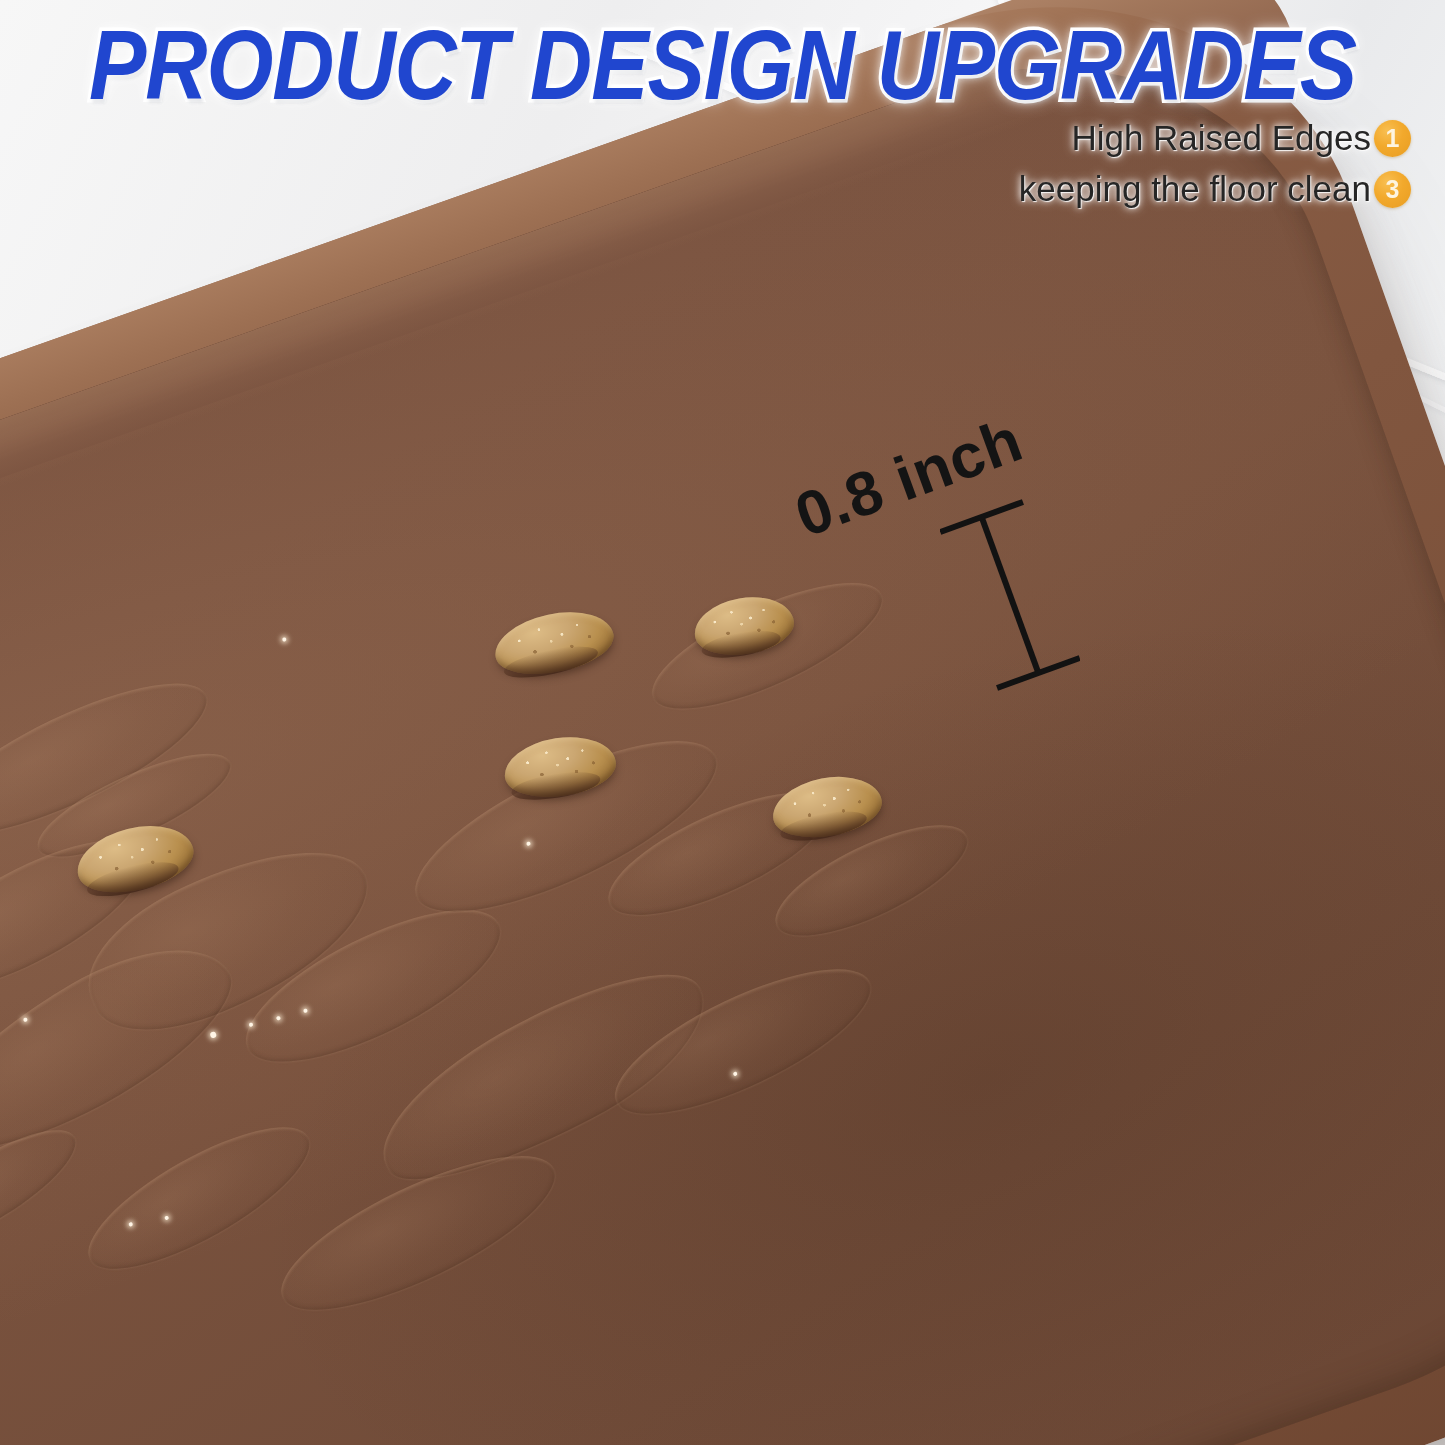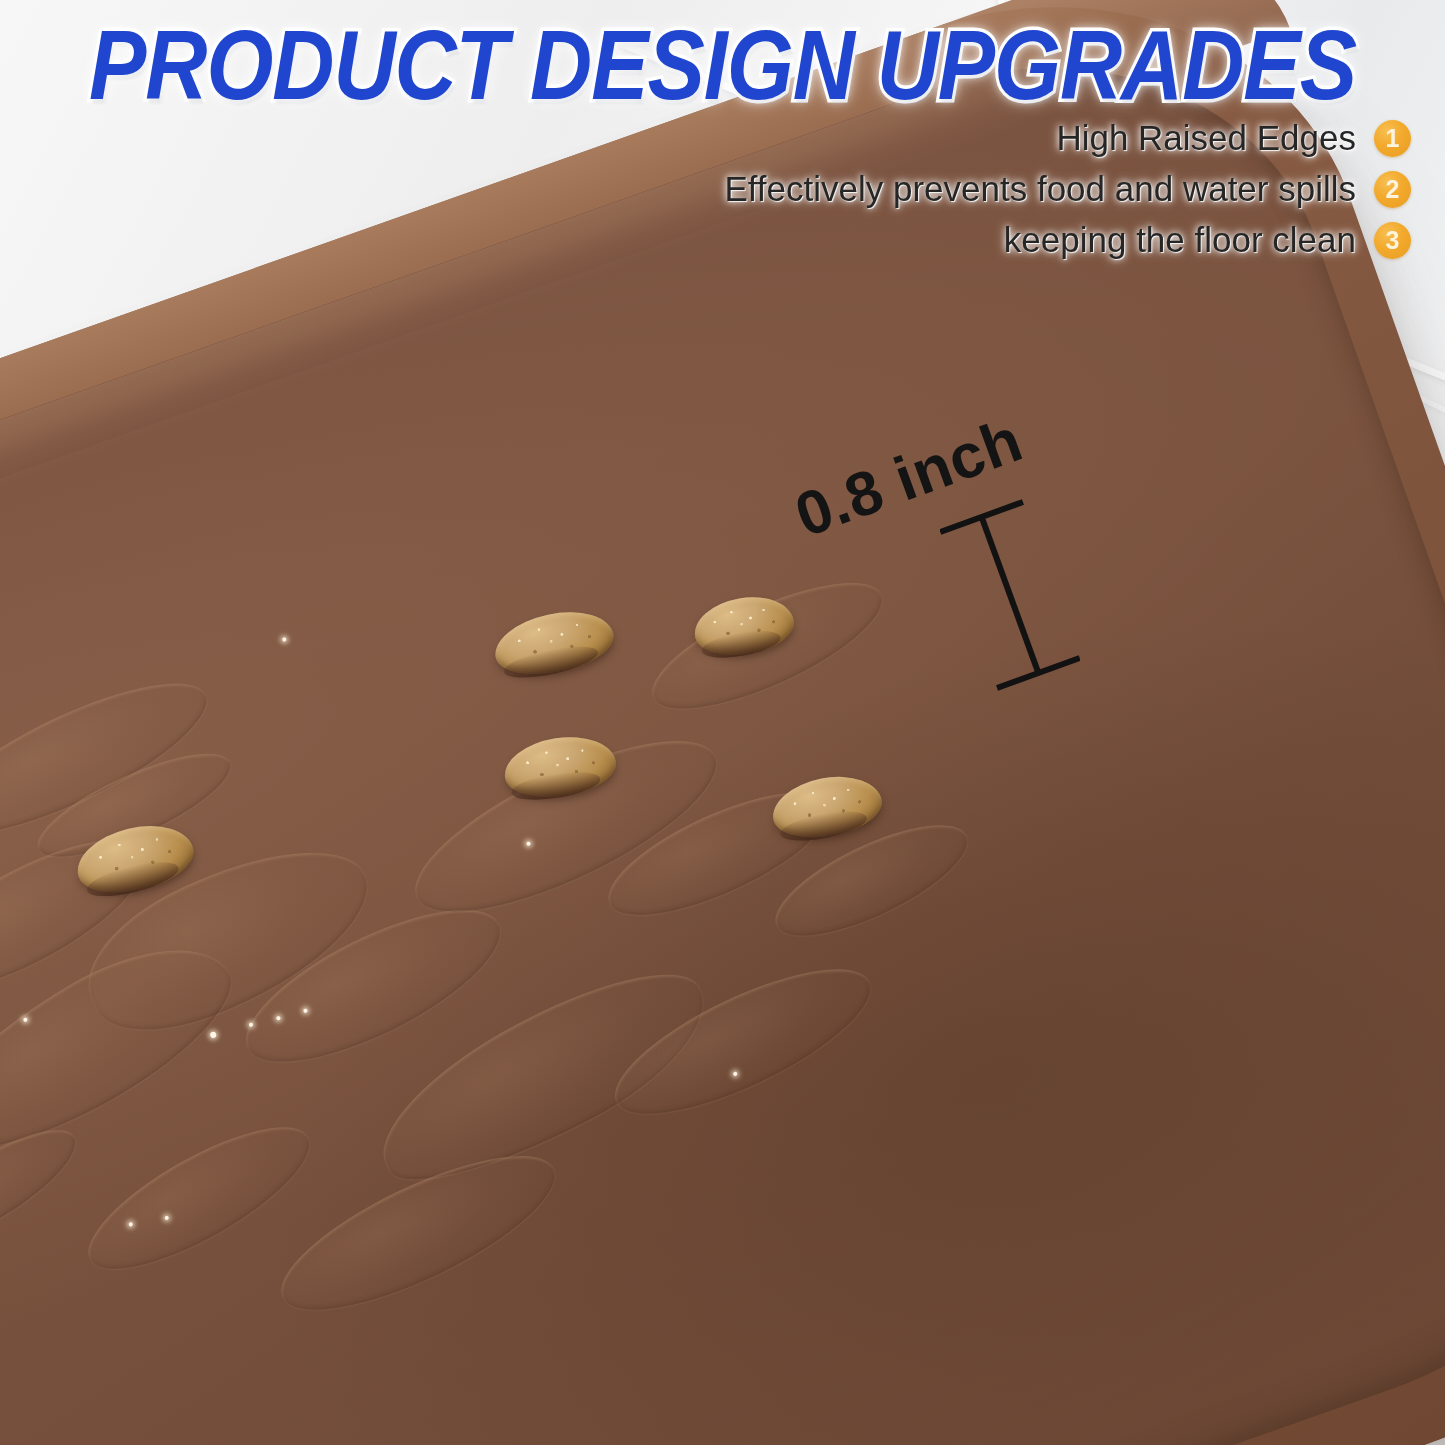--- a/index.html
+++ b/index.html
@@ -193,21 +193,21 @@
     right: 34px;
     top: 118px;
     display: flex;
     flex-direction: column;
     gap: 11px;
     align-items: flex-end;
   }
   .bullet-row {
     display: flex;
     align-items: center;
-    gap: 18px;
+    gap: 3px;
     justify-content: flex-end;
   }
   .bullet-text {
     font-family: "Liberation Sans", sans-serif;
     font-size: 35px;
     font-weight: 400;
     color: #262626;
     white-space: nowrap;
     text-shadow:
       0 0 6px rgba(255,255,255,.95),
@@ -309,22 +309,18 @@
   </svg>
 
   <div class="headline">PRODUCT DESIGN UPGRADES</div>
 
   <div class="bullets">
     <div class="bullet-row">
       <span class="bullet-text">High Raised Edges</span>
       <span class="bullet-badge">1</span>
     </div>
     <div class="bullet-row">
-      <span class="bullet-text">Effectively prevents food and water spills</span>
-      <span class="bullet-badge">2</span>
-    </div>
-    <div class="bullet-row">
       <span class="bullet-text">keeping the floor clean</span>
       <span class="bullet-badge">3</span>
     </div>
   </div>
 
 </div>
 
 </body></html>

